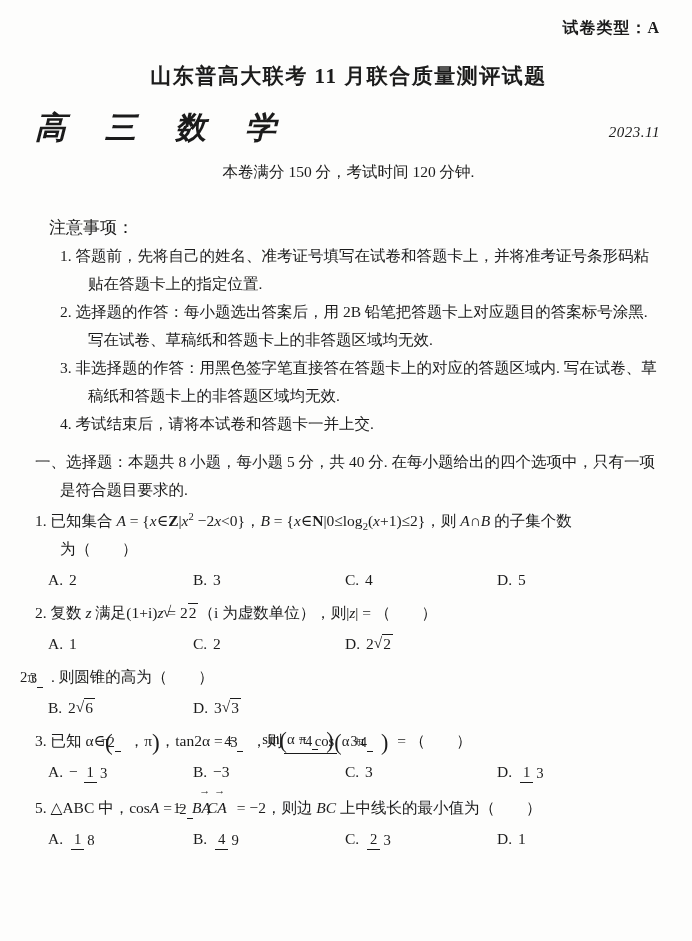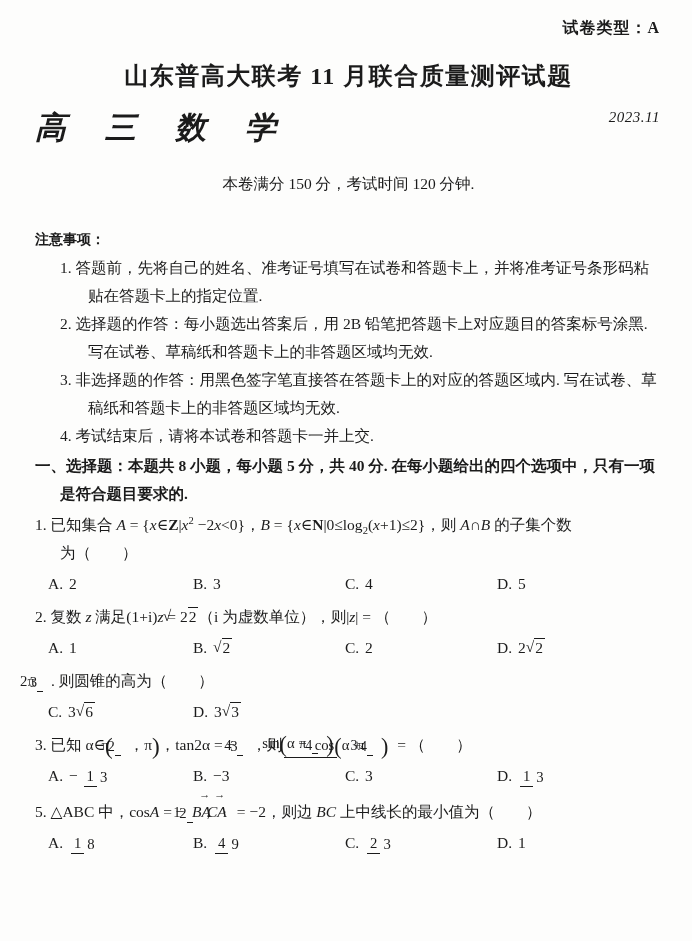--- a/index.html
+++ b/index.html
@@ -16,41 +16,41 @@
     box-sizing:border-box;
     padding:0 30px 0 35px;
   }
   .paper-type{
     position:absolute;top:14px;right:32px;
     font-weight:700;font-size:16px;letter-spacing:1px;
   }
   .exam-title{
     margin:64px 0 0 0;
     text-align:center;
-    font-size:24px;font-weight:700;
+    font-size:21px;font-weight:700;
     letter-spacing:1.5px;
     line-height:24px;
   }
   .subject-row{position:relative;text-align:left;margin-top:18px;height:44px;font-style:italic;}
   .subject{
     font-size:31px;font-weight:800;letter-spacing:4px;line-height:44px;
   }
   .date{
-    position:absolute;right:2px;bottom:19px;
+    position:absolute;right:2px;bottom:4px;
     font-size:15px;font-weight:400;letter-spacing:0.5px;
   }
-  .exam-info{text-align:center;margin-top:20px;font-size:15.5px;}
-  .notice-heading{margin-top:28px;font-weight:700;font-size:14px;}
+  .exam-info{text-align:center;margin-top:8px;font-size:15.5px;}
+  .notice-heading{margin-top:28px;font-weight:400;font-size:17px;margin-left:14px;}
   .notice-list{margin:0;padding:0;list-style:none;}
   .notice-item{
     padding-left:53px;text-indent:-28px;
     line-height:28px;
   }
   .section-heading{
-    margin-top:2px;font-weight:700;
+    margin-top:10px;font-weight:400;
     padding-left:25px;text-indent:-25px;
     line-height:28px;
   }
   .question{margin-top:3px;}
   .qline{padding-left:25px;text-indent:-25px;line-height:28px;}
   .qline.qcont{text-indent:0;}
   .options-row{
     display:grid;
     grid-template-columns:145px 152px 152px auto;
     padding-left:13px;
@@ -115,32 +115,31 @@
           <div class="option"><span class="opt-label">A. </span><span>2</span></div>
           <div class="option"><span class="opt-label">B. </span><span>3</span></div>
           <div class="option"><span class="opt-label">C. </span><span>4</span></div>
           <div class="option"><span class="opt-label">D. </span><span>5</span></div>
         </div>
       </div>
       <div class="question">
         <div class="qline"><span>2. 复数 </span><span class="mi">z</span><span> 满足(1+i)</span><span class="mi">z</span><span> = 2</span><span class="sqrt"><span class="rsign">√</span><span class="rad">2</span></span><span>（i 为虚数单位），则|</span><span class="mi">z</span><span>| = （　　）</span></div>
         <div class="options-row">
           <div class="option"><span class="opt-label">A. </span><span>1</span></div>
-          <div class="option"><span class="opt-label">B. </span><span class="sqrt"><span class="rsign">√</span><span class="rad">2</span></span></div>
           <div class="option"><span class="opt-label">C. </span><span>2</span></div>
           <div class="option"><span class="opt-label">D. </span><span>2</span><span class="sqrt"><span class="rsign">√</span><span class="rad">2</span></span></div>
         </div>
       </div>
       <div class="question">
         <div class="qline"><span class="frac">
             <span class="fnum"><span>2π</span></span>
             <span class="fden"><span>3</span></span>
           </span><span>. 则圆锥的高为（　　）</span></div>
         <div class="options-row">
-          <div class="option"><span class="opt-label">C. </span><span>3</span><span class="sqrt"><span class="rsign">√</span><span class="rad">6</span></span></div>
+          <div class="option"><span class="opt-label">B. </span><span>2</span><span class="sqrt"><span class="rsign">√</span><span class="rad">6</span></span></div>
           <div class="option"><span class="opt-label">D. </span><span>3</span><span class="sqrt"><span class="rsign">√</span><span class="rad">3</span></span></div>
         </div>
       </div>
       <div class="question">
         <div class="qline"><span>3. 已知 α∈</span><span class="bigp">(</span><span class="frac">
             <span class="fnum"><span>π</span></span>
             <span class="fden"><span>2</span></span>
           </span><span>，π</span><span class="bigp">)</span><span>，tan2α = −</span><span class="frac">
             <span class="fnum"><span>4</span></span>
             <span class="fden"><span>3</span></span>

